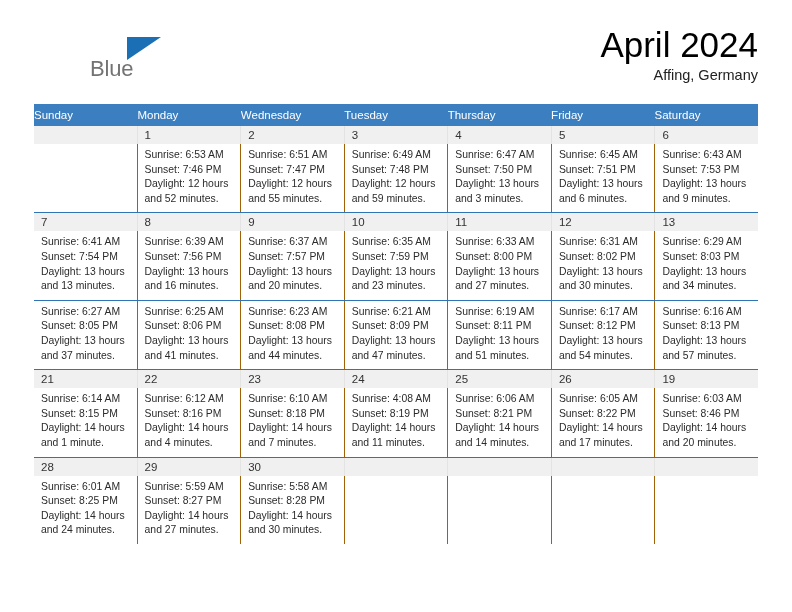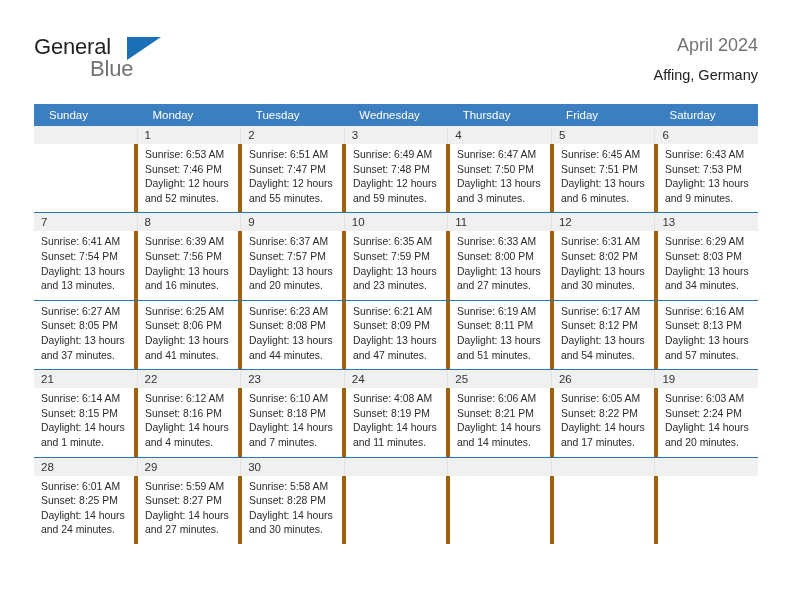--- a/index.html
+++ b/index.html
@@ -64,22 +64,22 @@
     border-bottom: 23px solid transparent;
   }
 
   .title-block {
     position: absolute;
     right: 0;
     top: 0;
     text-align: right;
   }
   .cal-title {
-    font-size: 18px;
-    color: #737373;
+    font-size: 35px;
+    color: #000000;
     line-height: 34px;
     white-space: nowrap;
   }
   .cal-location {
     font-size: 14.5px;
     color: #222222;
     line-height: 22px;
     margin-top: 2px;
     white-space: nowrap;
   }
@@ -96,21 +96,21 @@
     display: flex;
     width: 100%;
     background: #3c7fc0;
     height: 22px;
   }
   .weekday {
     flex: 1 1 0;
     color: #ffffff;
     font-size: 11.5px;
     line-height: 22px;
-    padding-left: 15px;
+    padding-left: 0;
     white-space: nowrap;
     overflow: hidden;
   }
 
   .week {
     position: relative;
     width: 100%;
     border-top: 1.4px solid #2f74b5;
   }
   .week:first-of-type {
@@ -139,59 +139,58 @@
   .dcell:last-child { border-right: none; }
 
   .daynum {
     font-size: 11.5px;
     color: #333333;
     line-height: 18px;
   }
 
   .bcell {
     flex: 1 1 0;
-    border-right: 4px solid #a16207;
+    border-right: 1px solid #a16207;
     padding: 4px 6px 6px 7px;
     overflow: hidden;
   }
   .bcell:last-child { border-right: none; }
 
   .evline {
     font-size: 10.4px;
     color: #2b2b2b;
     line-height: 14.6px;
     white-space: nowrap;
   }
 </style>
 </head>
 <body>
 
 <div id="page">
 
   <div class="header">
 
     <div class="brand">
-      <span class="brand-general">General</span>
       <span class="brand-triangle"></span>
       <span class="brand-blue">Blue</span>
     </div>
 
     <div class="title-block">
       <div class="cal-title">April 2024</div>
       <div class="cal-location">Affing, Germany</div>
     </div>
 
   </div>
 
   <div class="calendar">
     <div class="weekdays" id="weekday-row">
         <div class="weekday">Sunday</div>
         <div class="weekday">Monday</div>
+        <div class="weekday">Wednesday</div>
         <div class="weekday">Tuesday</div>
-        <div class="weekday">Wednesday</div>
         <div class="weekday">Thursday</div>
         <div class="weekday">Friday</div>
         <div class="weekday">Saturday</div>
       </div>
     <div id="weeks-container">
         <div class="week">
           <div class="week-dates">
             <div class="dcell">
               <div class="daynum"></div>
             </div>
@@ -425,21 +424,21 @@
               <div class="evline">and 14 minutes.</div>
             </div>
             <div class="bcell">
               <div class="evline">Sunrise: 6:05 AM</div>
               <div class="evline">Sunset: 8:22 PM</div>
               <div class="evline">Daylight: 14 hours</div>
               <div class="evline">and 17 minutes.</div>
             </div>
             <div class="bcell">
               <div class="evline">Sunrise: 6:03 AM</div>
-              <div class="evline">Sunset: 2:24 PM</div>
+              <div class="evline">Sunset: 8:46 PM</div>
               <div class="evline">Daylight: 14 hours</div>
               <div class="evline">and 20 minutes.</div>
             </div>
           </div>
         </div>
         <div class="week">
           <div class="week-dates">
             <div class="dcell">
               <div class="daynum">28</div>
             </div>

